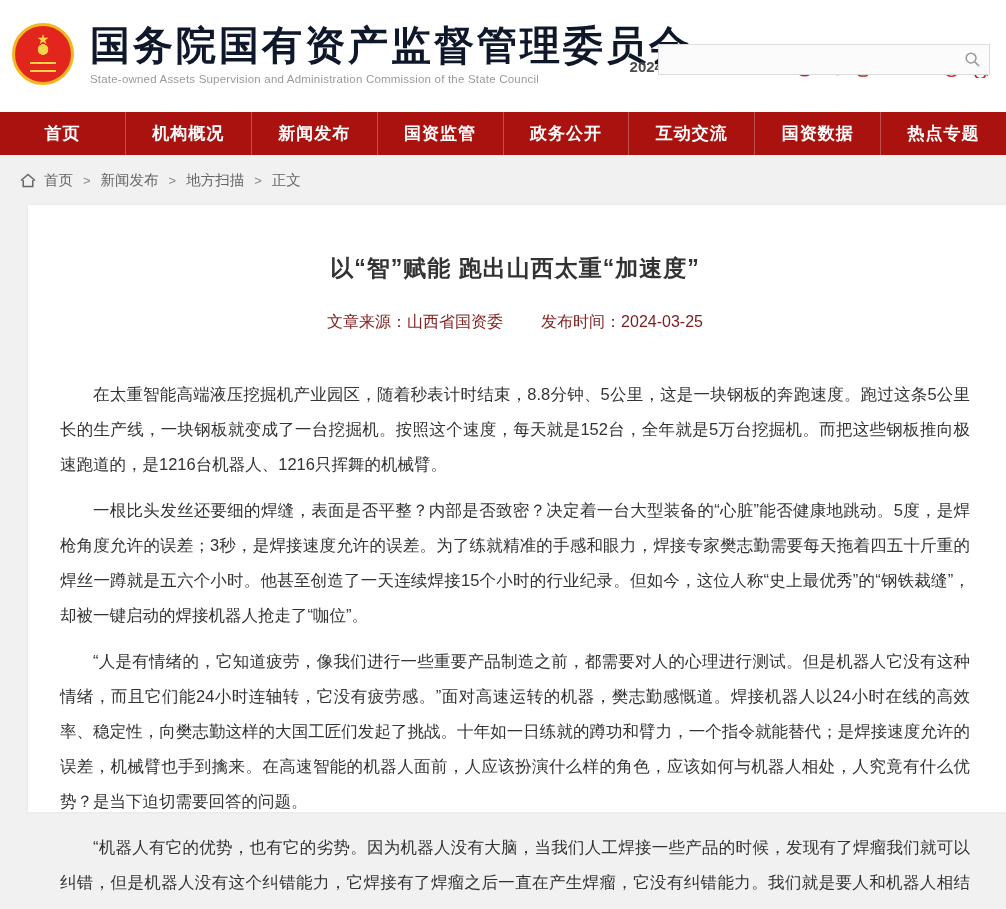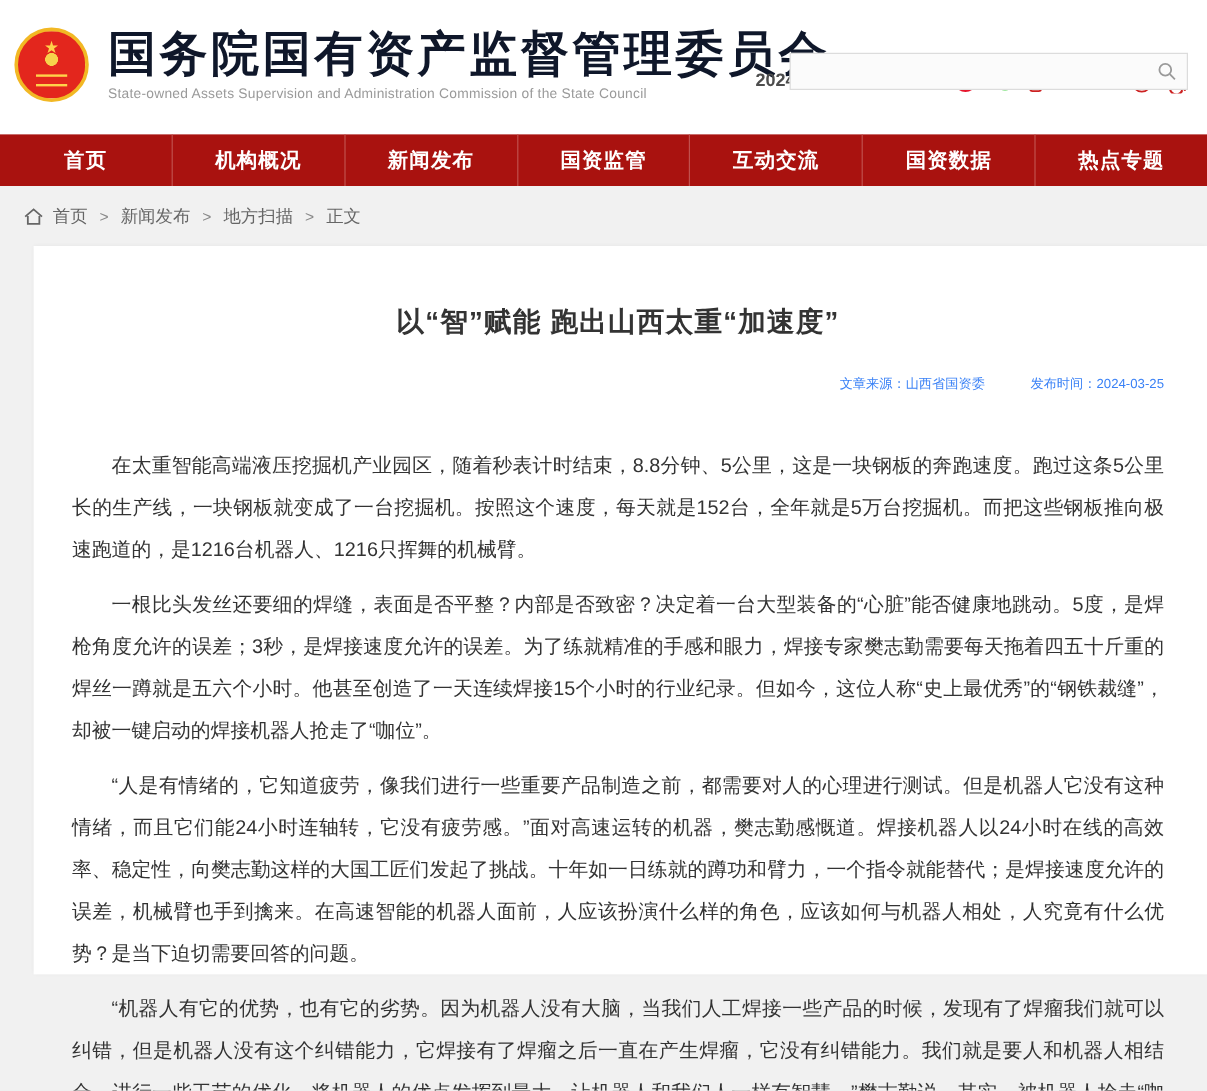--- a/index.html
+++ b/index.html
@@ -42,21 +42,21 @@
   .breadcrumb { position:absolute; top:155px; left:0; width:1006px; height:50px;
                 display:flex; align-items:center; padding-left:20px; color:#666; font-size:14.5px; gap:10px; }
   .breadcrumb a { color:#666; text-decoration:none; cursor:pointer; }
   .crumb-sep { color:#888; font-size:13px; }
   .home-ico { display:inline-flex; margin-right:-2px; }
 
   
   .card { position:absolute; top:205px; left:28px; width:978px; height:607px; background:#ffffff;
           box-shadow:0 0 4px rgba(0,0,0,.06); padding:48px 36px 0 32px; }
   .art-title { text-align:center; color:#333; font-size:23px; font-weight:bold; letter-spacing:1px; }
-  .art-meta { text-align:right; color:#3b82f6; font-size:11px; margin-top:28px; }
+  .art-meta { text-align:center; color:#7f1d1d; font-size:16px; margin-top:28px; }
   .art-meta .gap { display:inline-block; width:38px; }
   .art-body { margin-top:44px; color:#333; font-size:16.5px; line-height:35px; text-align:justify; }
   .art-body p { text-indent:2em; margin-bottom:11px; }
 </style>
 </head>
 <body>
 
 <div class="page">
 
   <div class="header">
@@ -129,20 +129,21 @@
           </svg>
       </button>
     </div>
   </div>
 
   <nav class="nav">
     <a>首页</a>
     <a>机构概况</a>
     <a>新闻发布</a>
     <a>国资监管</a>
+    <a>政务公开</a>
     <a>互动交流</a>
     <a>国资数据</a>
     <a>热点专题</a>
   </nav>
 
   <div class="breadcrumb">
     <span class="home-ico">
       <svg width="16" height="15" viewBox="0 0 16 15">
           <path d="M1 7.5 L8 1.5 L15 7.5" fill="none" stroke="#666" stroke-width="1.5"></path>
           <path d="M3.2 7 V13.5 H12.8 V7" fill="none" stroke="#666" stroke-width="1.5"></path>

